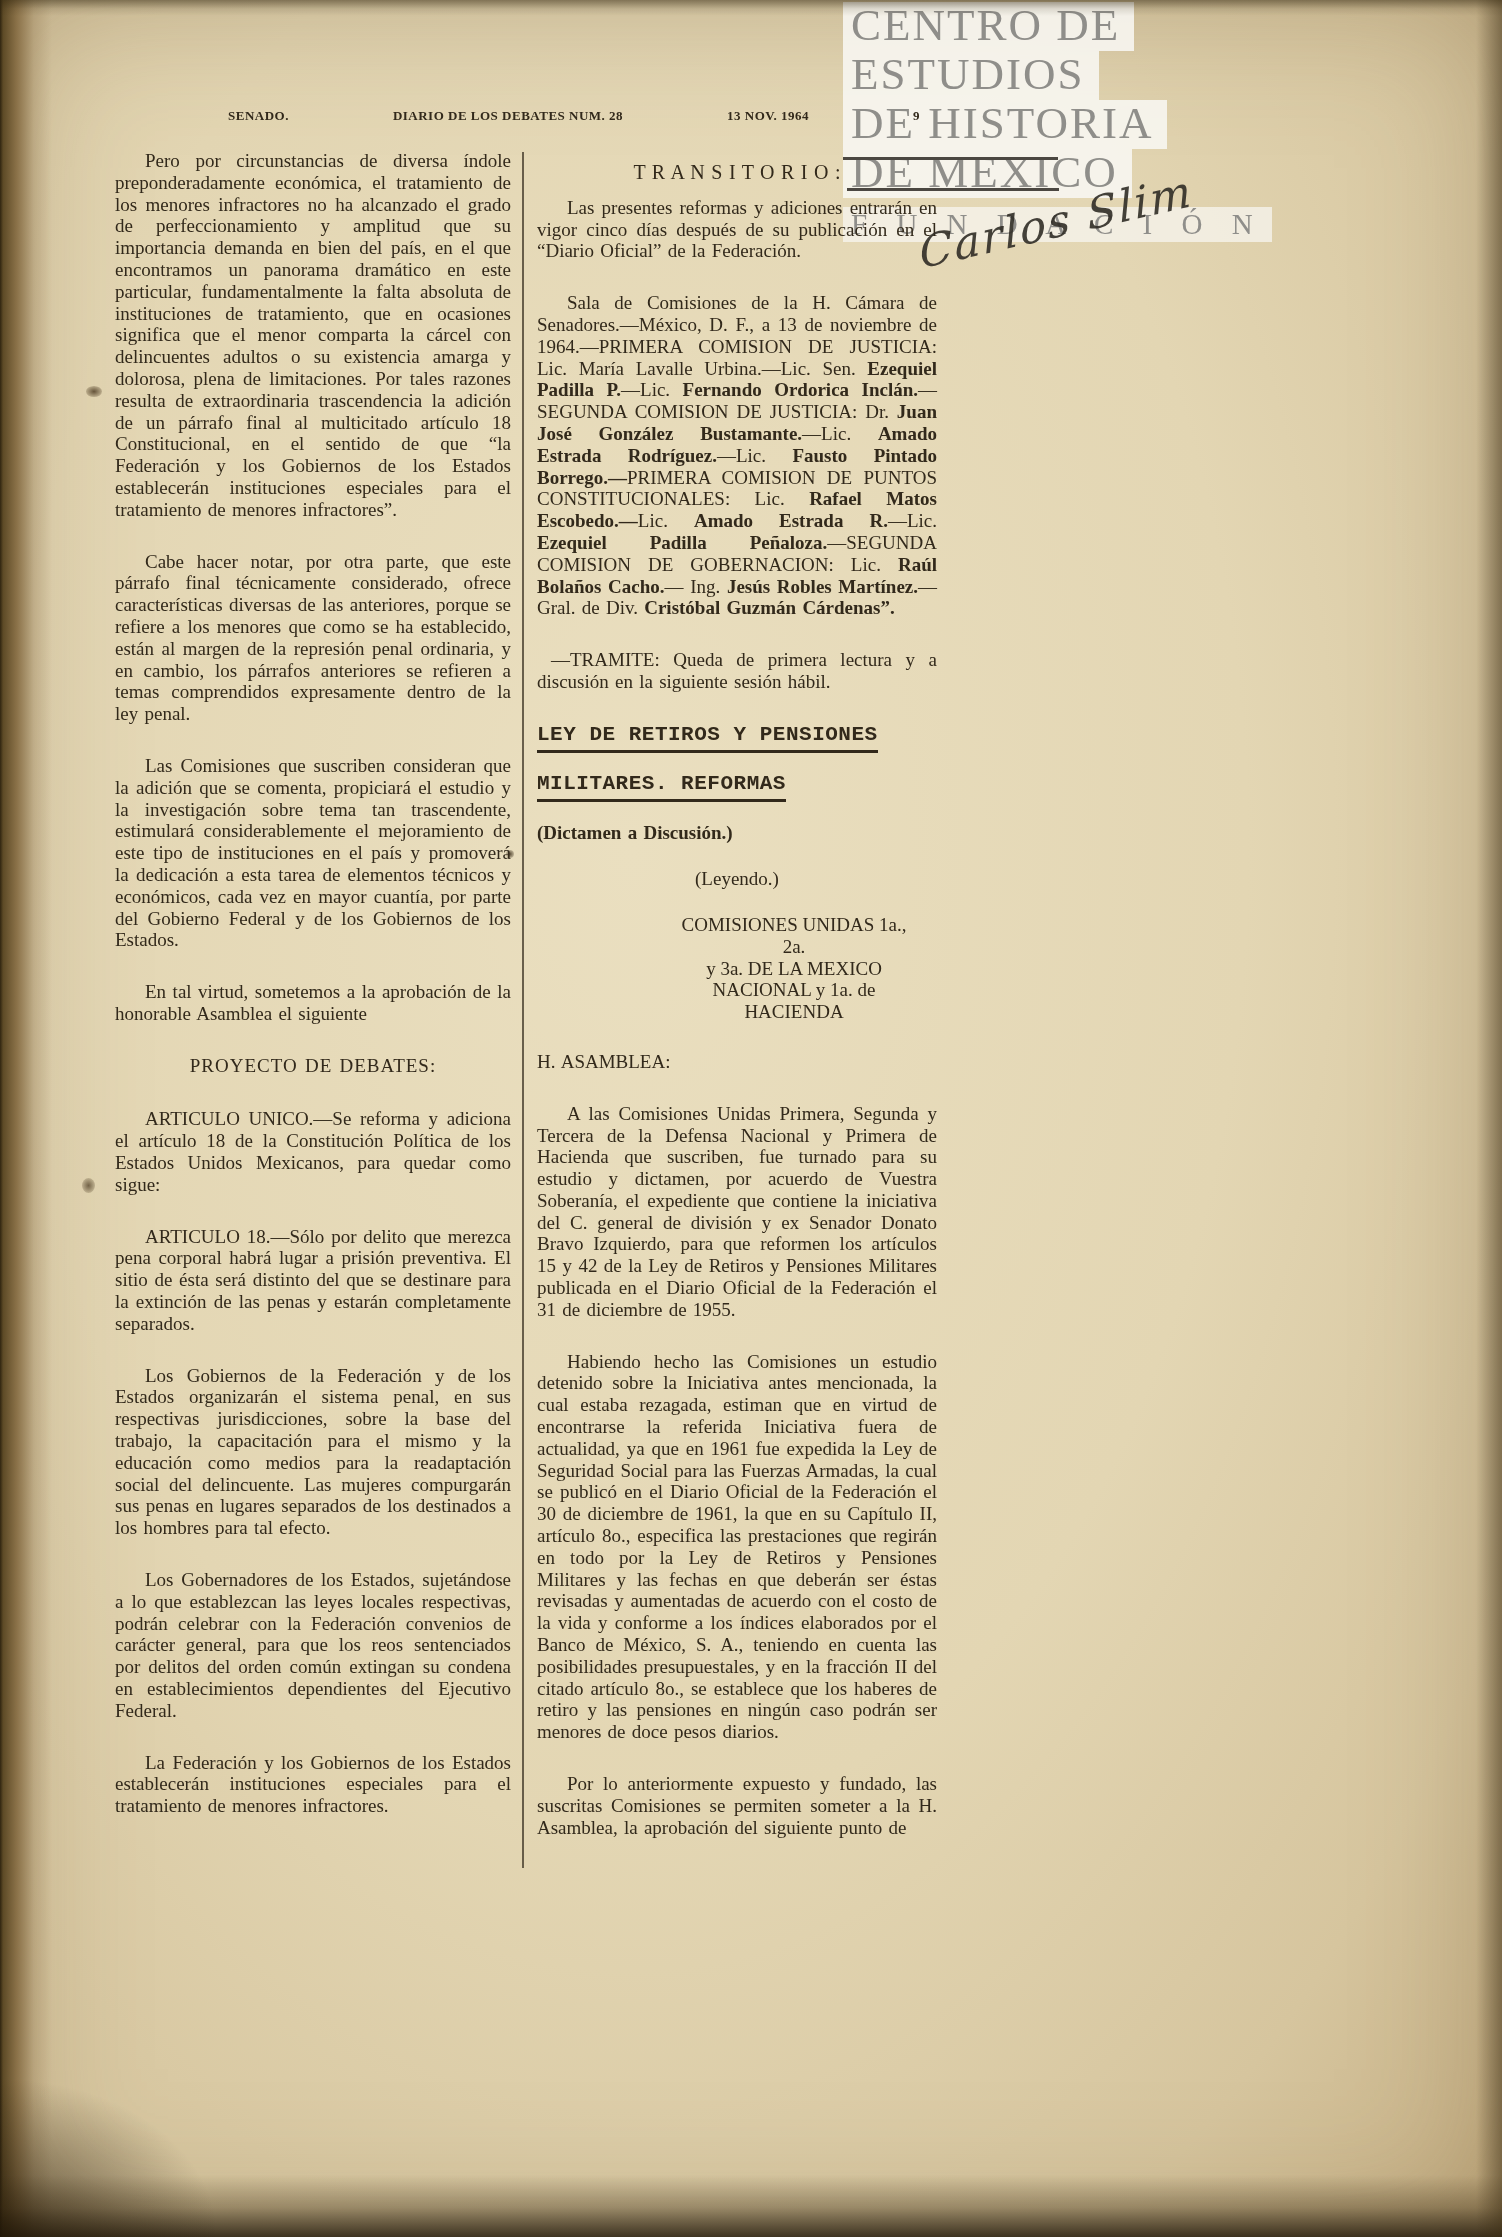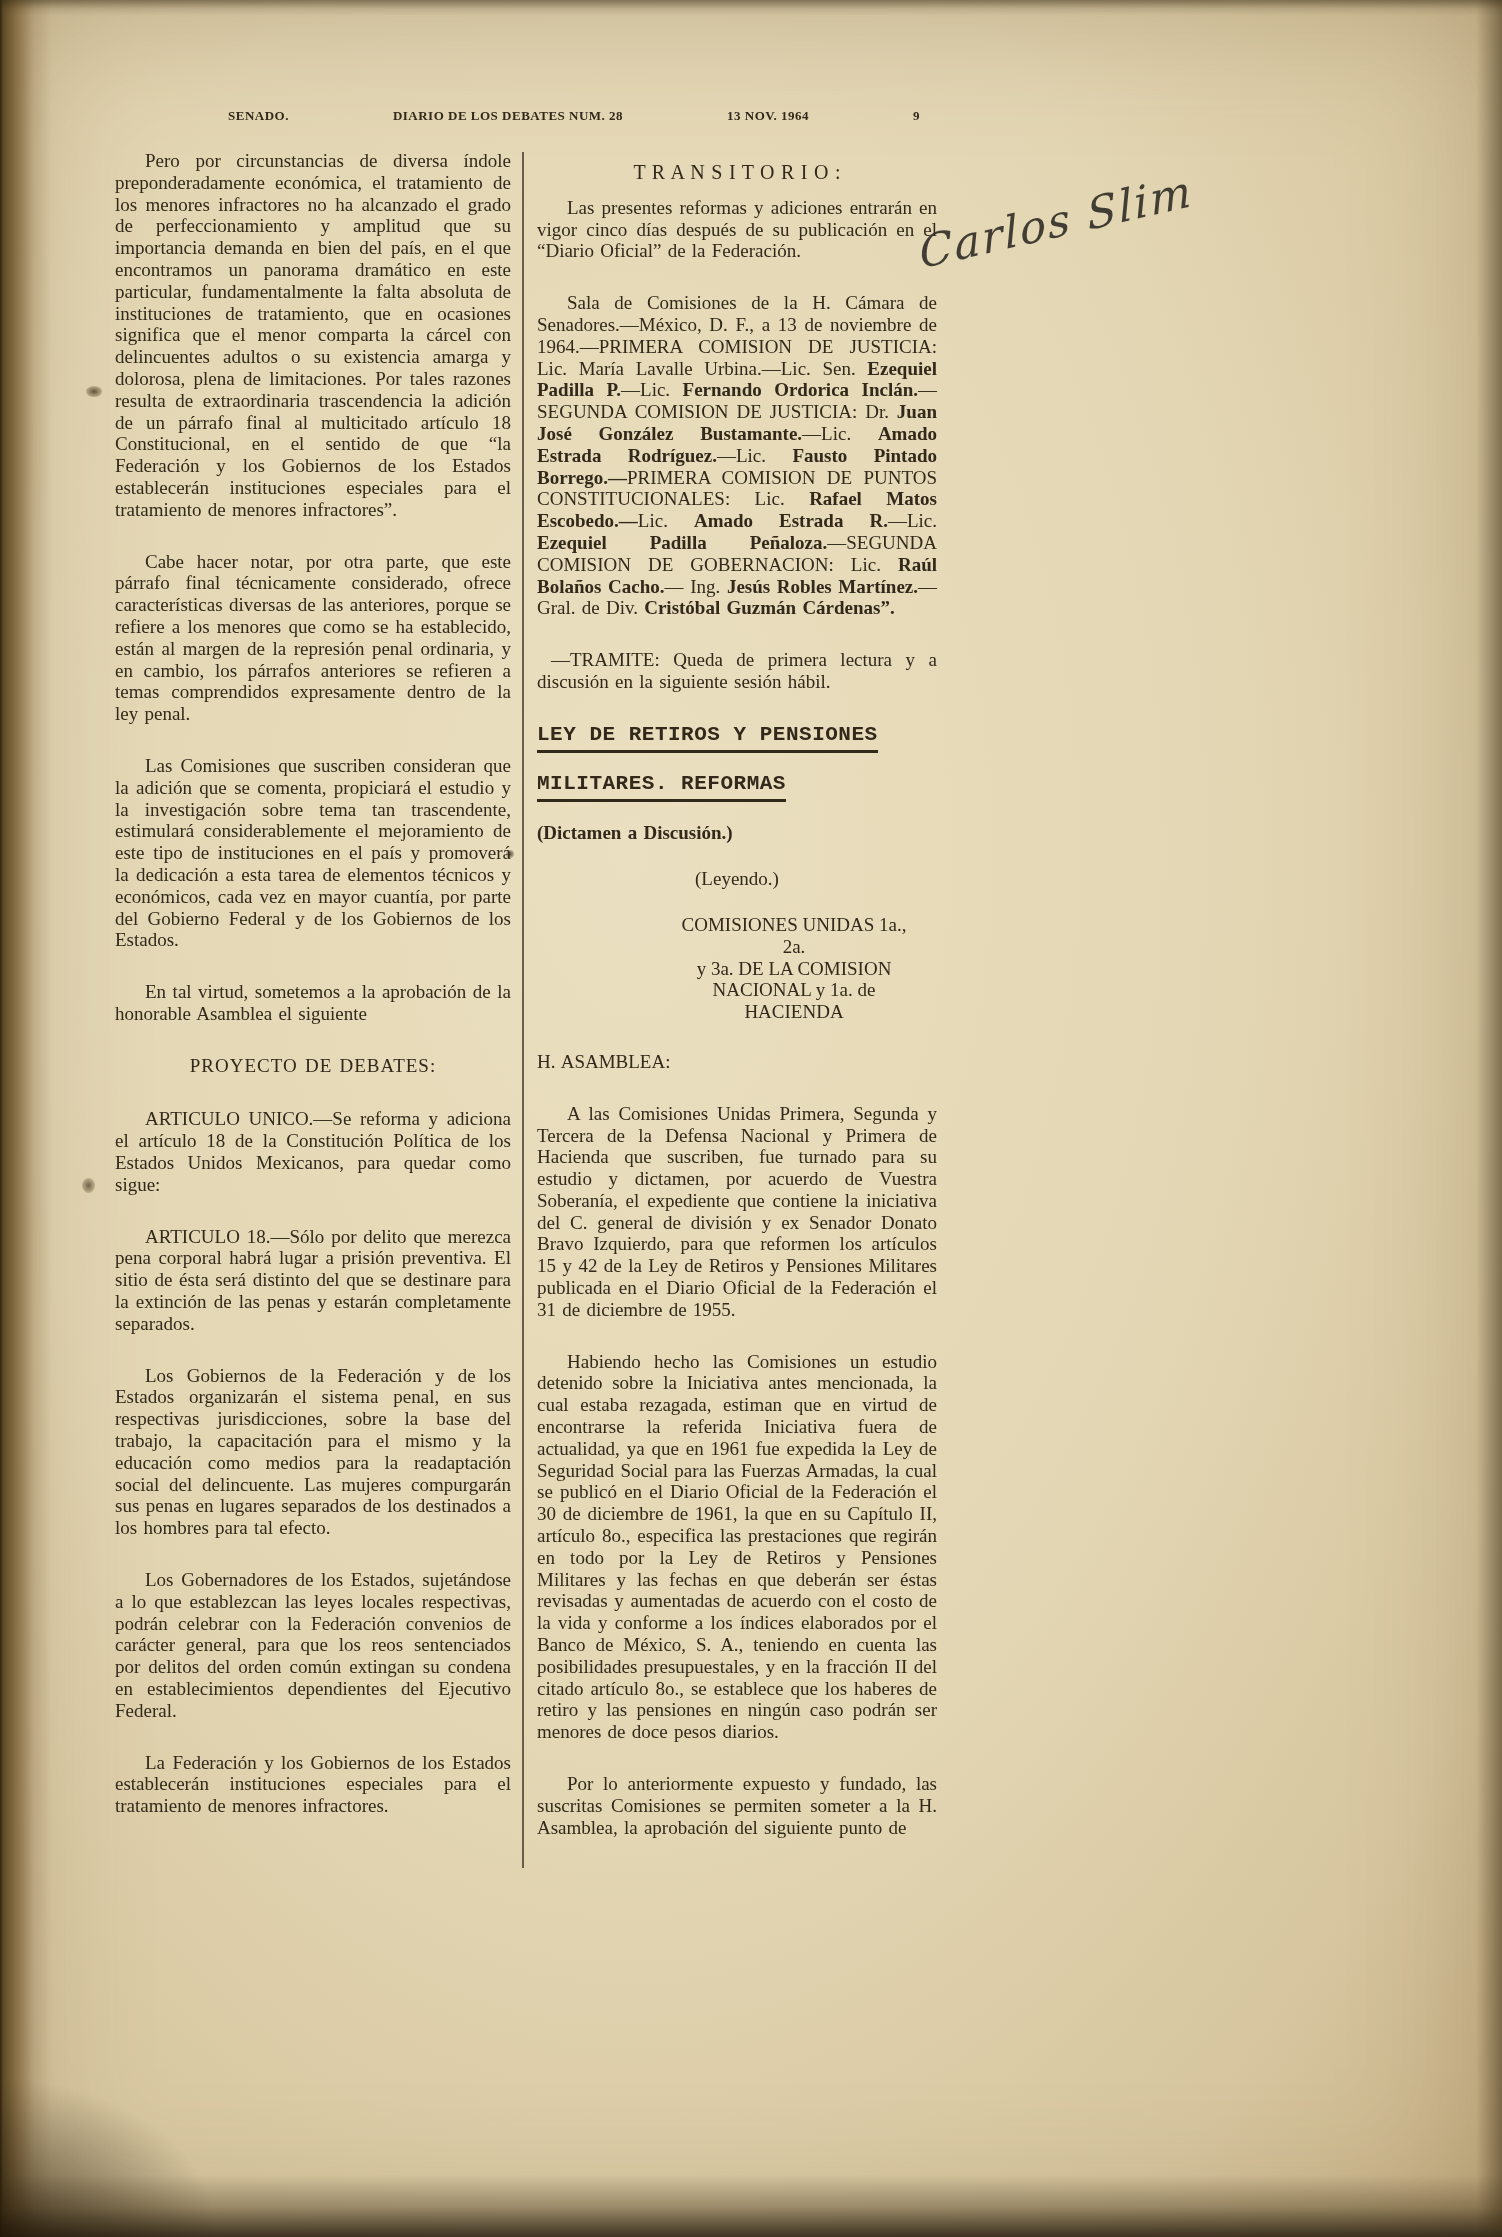--- a/index.html
+++ b/index.html
@@ -63,20 +63,29 @@
   .dictamen { font-weight:bold; text-indent:0 !important; margin:0 0 24px !important; }
   .leyendo { text-align:center !important; text-indent:0 !important; margin:0 0 24px !important; }
   .commission-block { width:250px; margin:0 18px 28px auto; text-align:center; line-height:21.8px; }
   .asamblea { text-indent:0 !important; }
 </style>
 </head>
 <body>
 
 <div class="page">
 
+  <div class="watermark">
+    <div class="wm-line">CENTRO DE</div>
+    <div class="wm-line">ESTUDIOS</div>
+    <div class="wm-line">DE HISTORIA</div>
+    <div class="wm-line">DE MEXICO</div>
+    <div class="wm-rule wm-rule-1"></div>
+    <div class="wm-rule wm-rule-2"></div>
+    <div class="wm-foundation">F U N D A C I Ó N</div>
+  </div>
   <div class="signature">Carlos Slim</div>
 
   <div class="header">
     <span>SENADO.</span>
     <span>DIARIO DE LOS DEBATES NUM. 28</span>
     <span>13 NOV. 1964</span>
     <span>9</span>
   </div>
 
   <div class="columns">
@@ -100,21 +109,21 @@
       <p class="transitorio">T R A N S I T O R I O :</p>
       <p>Las presentes reformas y adiciones entrarán en vigor cinco días después de su publicación en el “Diario Oficial” de la Federación.</p>
       <p><span>Sala de Comisiones de la H. Cámara de Senadores.—México, D. F., a 13 de noviembre de 1964.—PRIMERA COMISION DE JUSTICIA: Lic. María Lavalle Urbina.—Lic. Sen. </span><span style="font-weight: bold;">Ezequiel Padilla P.</span><span>—Lic. </span><span style="font-weight: bold;">Fernando Ordorica Inclán.</span><span>—SEGUNDA COMISION DE JUSTICIA: Dr. </span><span style="font-weight: bold;">Juan José González Bustamante.</span><span>—Lic. </span><span style="font-weight: bold;">Amado Estrada Rodríguez.</span><span>—Lic. </span><span style="font-weight: bold;">Fausto Pintado Borrego.—</span><span>PRIMERA COMISION DE PUNTOS CONSTITUCIONALES: Lic. </span><span style="font-weight: bold;">Rafael Matos Escobedo.—</span><span>Lic. </span><span style="font-weight: bold;">Amado Estrada R.</span><span>—Lic. </span><span style="font-weight: bold;">Ezequiel Padilla Peñaloza.</span><span>—SEGUNDA COMISION DE GOBERNACION: Lic. </span><span style="font-weight: bold;">Raúl Bolaños Cacho.</span><span>— Ing. </span><span style="font-weight: bold;">Jesús Robles Martínez.</span><span>—Gral. de Div. </span><span style="font-weight: bold;">Cristóbal Guzmán Cárdenas”.</span></p>
       <p class="tramite">—TRAMITE: Queda de primera lectura y a discusión en la siguiente sesión hábil.</p>
       <h2 class="law-title"><span>LEY DE RETIROS Y PENSIONES</span></h2>
       <h2 class="law-title second"><span>MILITARES. REFORMAS</span></h2>
       <p class="dictamen">(Dictamen a Discusión.)</p>
       <p class="leyendo">(Leyendo.)</p>
       <div class="commission-block">
         <div>COMISIONES UNIDAS 1a., 2a.</div>
-        <div>y 3a. DE LA COMISION</div>
+        <div>y 3a. DE LA MEXICO</div>
         <div>NACIONAL y 1a. de HACIENDA</div>
       </div>
       <p class="asamblea">H. ASAMBLEA:</p>
       <p>A las Comisiones Unidas Primera, Segunda y Tercera de la Defensa Nacional y Primera de Hacienda que suscriben, fue turnado para su estudio y dictamen, por acuerdo de Vuestra Soberanía, el expediente que contiene la iniciativa del C. general de división y ex Senador Donato Bravo Izquierdo, para que reformen los artículos 15 y 42 de la Ley de Retiros y Pensiones Militares publicada en el Diario Oficial de la Federación el 31 de diciembre de 1955.</p>
       <p>Habiendo hecho las Comisiones un estudio detenido sobre la Iniciativa antes mencionada, la cual estaba rezagada, estiman que en virtud de encontrarse la referida Iniciativa fuera de actualidad, ya que en 1961 fue expedida la Ley de Seguridad Social para las Fuerzas Armadas, la cual se publicó en el Diario Oficial de la Federación el 30 de diciembre de 1961, la que en su Capítulo II, artículo 8o., especifica las prestaciones que regirán en todo por la Ley de Retiros y Pensiones Militares y las fechas en que deberán ser éstas revisadas y aumentadas de acuerdo con el costo de la vida y conforme a los índices elaborados por el Banco de México, S. A., teniendo en cuenta las posibilidades presupuestales, y en la fracción II del citado artículo 8o., se establece que los haberes de retiro y las pensiones en ningún caso podrán ser menores de doce pesos diarios.</p>
       <p>Por lo anteriormente expuesto y fundado, las suscritas Comisiones se permiten someter a la H. Asamblea, la aprobación del siguiente punto de</p>
     </div>
 
   </div>
 

